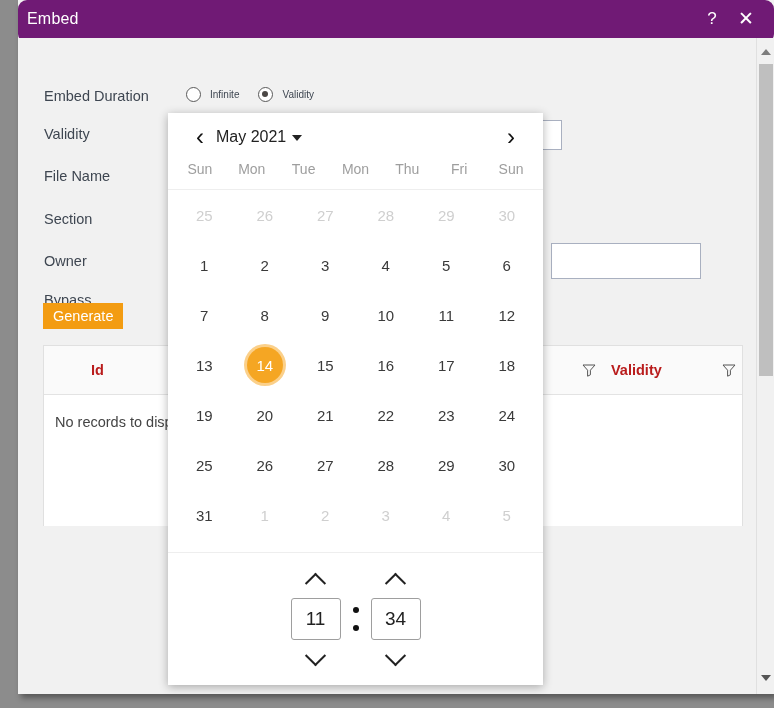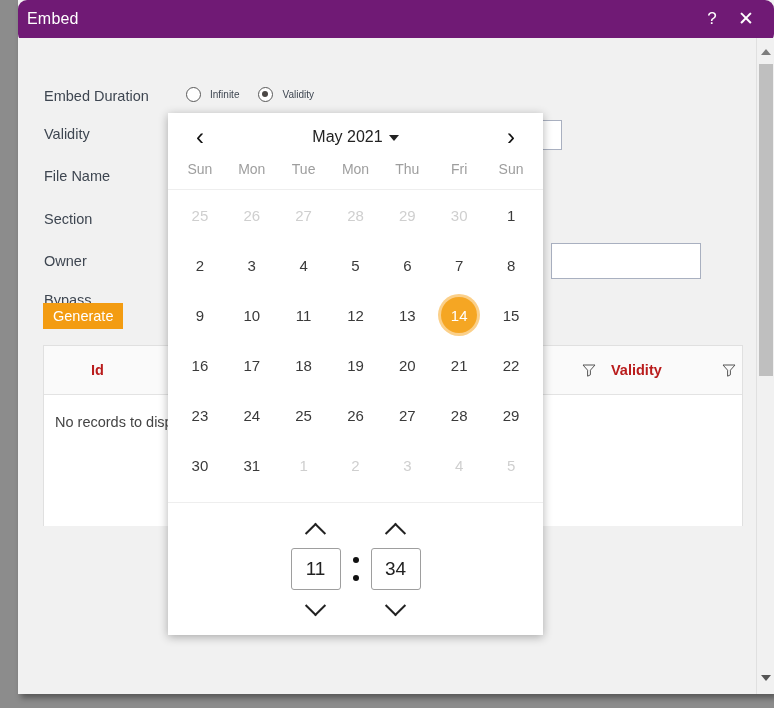--- a/index.html
+++ b/index.html
@@ -238,21 +238,20 @@
     width: 32px; height: 32px;
     display: flex; align-items: center; justify-content: center;
     cursor: pointer;
     font-size: 24px;
     color: #111;
     font-weight: 300;
     line-height: 1;
   }
   .dp-title {
     flex: 1;
-    text-align: center;
     font-size: 16px;
     color: #222;
     cursor: pointer;
   }
   .dp-title .caret {
     display: inline-block;
     margin-left: 6px;
     width: 0; height: 0;
     border-left: 5px solid transparent;
     border-right: 5px solid transparent;
@@ -264,21 +263,21 @@
     grid-template-columns: repeat(7, 1fr);
     padding: 0 6px 12px 6px;
   }
   .dp-dows div {
     text-align: center;
     font-size: 14px;
     color: #9e9e9e;
   }
   .dp-grid {
     display: grid;
-    grid-template-columns: repeat(7, 1fr);
+    grid-template-columns: repeat(6, 1fr);
     grid-auto-rows: 50px;
     padding: 0 6px 12px 6px;
     border-top: 1px solid #eeeeee;
   }
   .dp-cell {
     display: flex; align-items: center; justify-content: center;
     font-size: 15px;
     color: #3a3a3a;
     cursor: pointer;
     position: relative;

